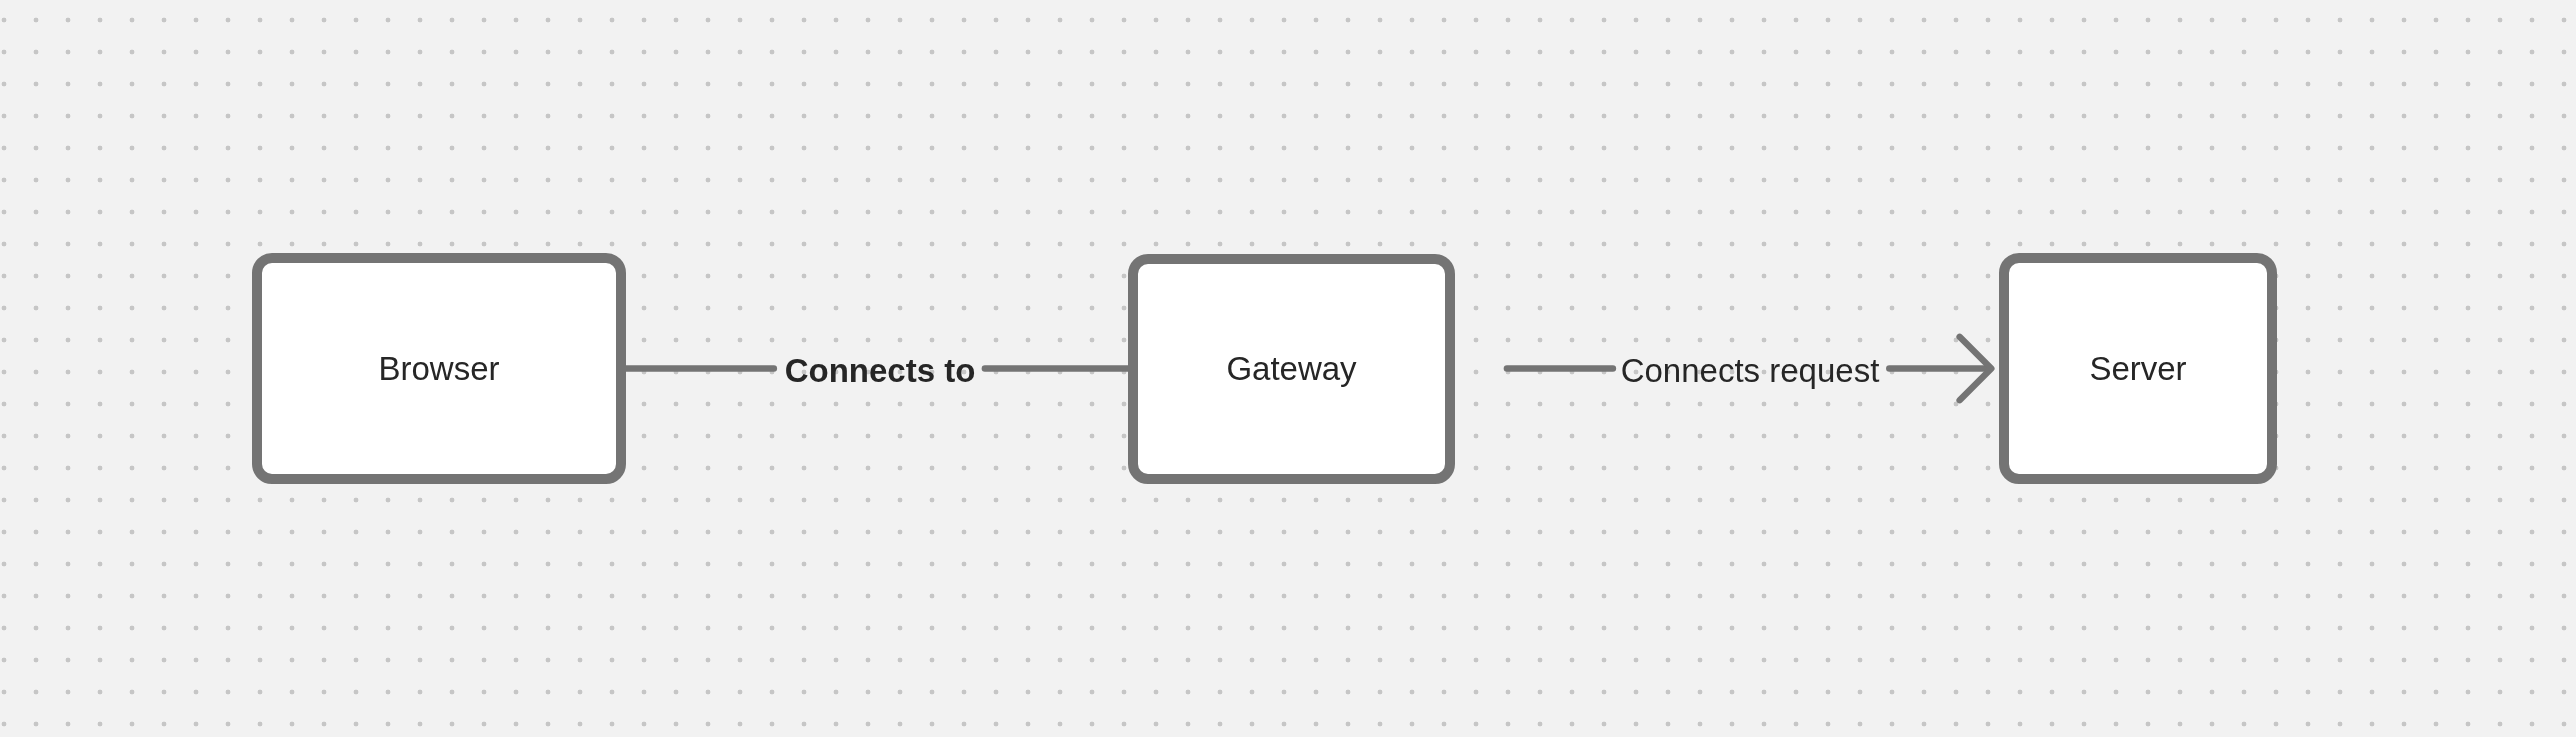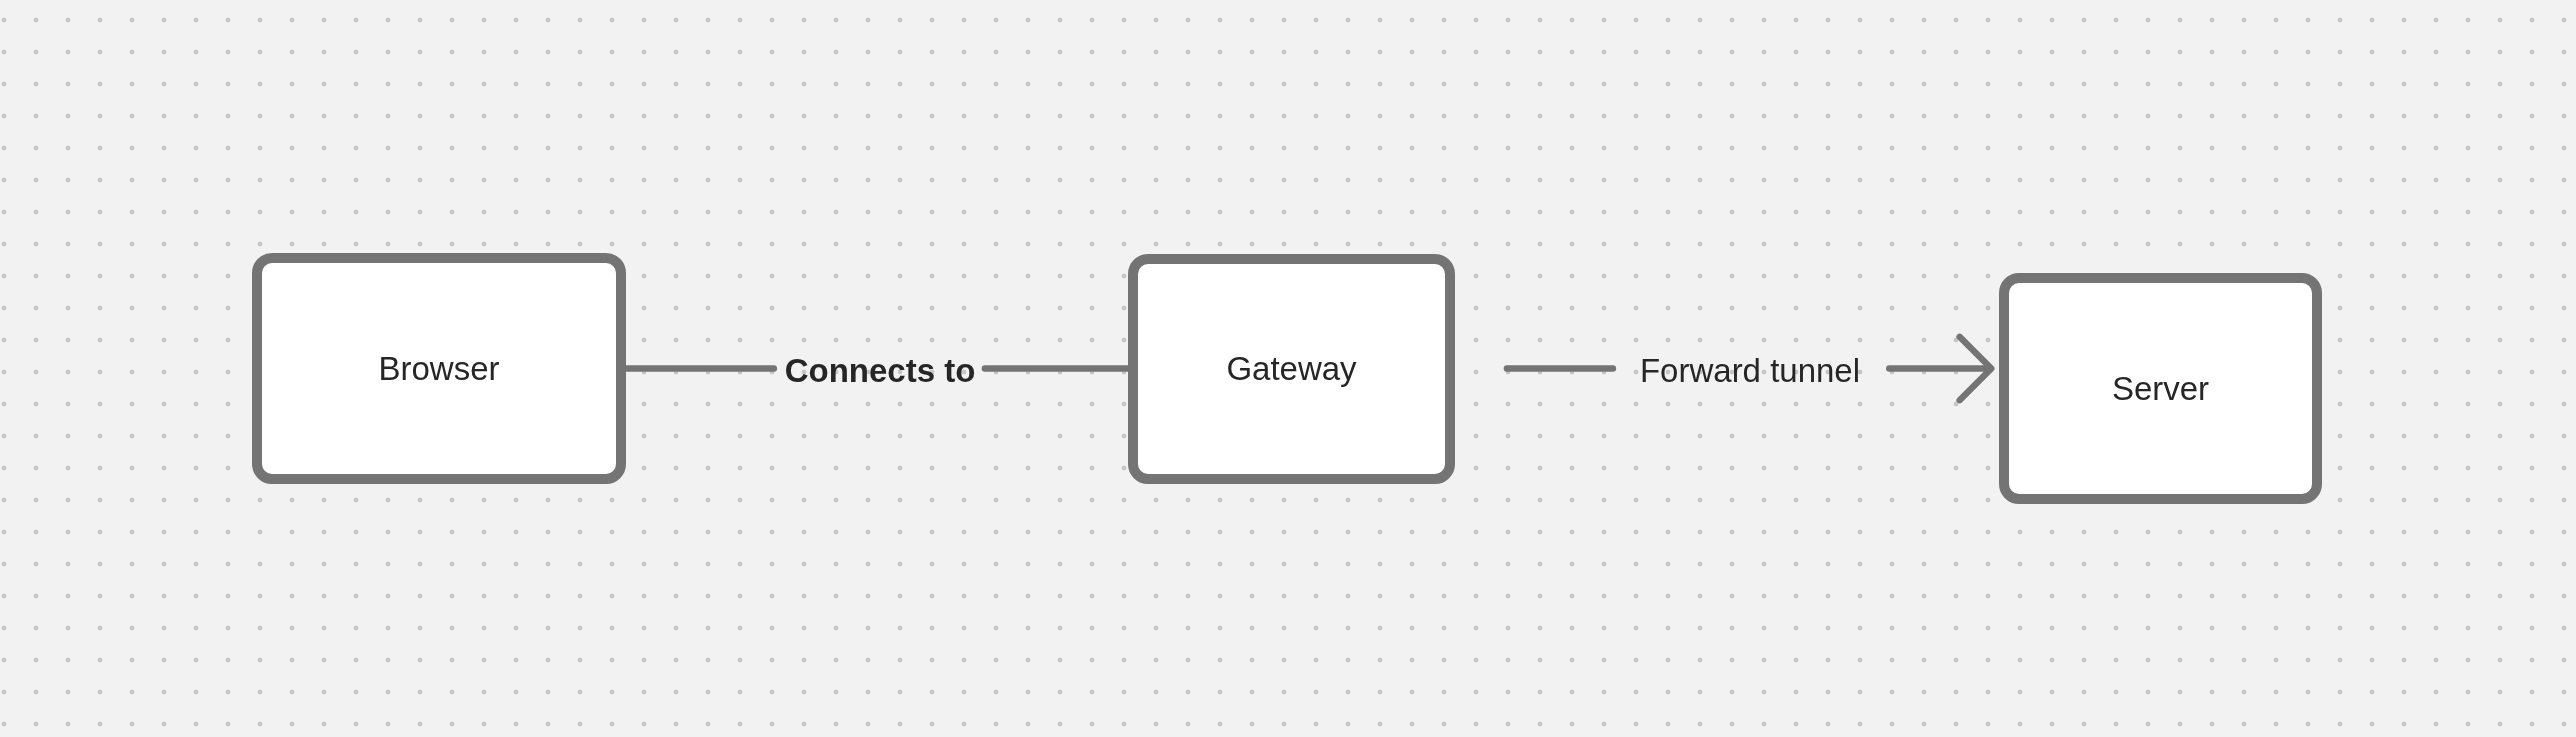--- a/index.html
+++ b/index.html
@@ -49,21 +49,21 @@
     align-items: center;
     justify-content: center;
   }
   .node-label {
     font-size: 33px;
     color: var(--text);
     white-space: nowrap;
   }
   #node-browser { left: 252px; top: 253px; width: 374px; height: 231px; }
   #node-gateway { left: 1128px; top: 254px; width: 327px; height: 230px; align-items: center; }
-  #node-server  { left: 1999px; top: 253px; width: 323px; height: 231px; margin-top: 20px; }
+  #node-server  { left: 1999px; top: 253px; width: 278px; height: 231px; }
   .edge-label {
     position: absolute;
     transform: translate(-50%, -50%);
     font-size: 33px;
     color: var(--text);
     text-align: center;
     white-space: nowrap;
   }
   #edge-label-1 { left: 880px; top: 371px; font-weight: bold; }
   #edge-label-2 { left: 1750px; top: 371px; line-height: 48px; }
@@ -95,17 +95,17 @@
     <span class="node-label">Gateway</span>
   </div>
 
   <div class="node" id="node-server">
     <span class="node-label">Server</span>
   </div>
 
   <div class="edge-label" id="edge-label-1">Connects to</div>
 
   <div class="edge-label" id="edge-label-2">
-    <span>Forward tunnel</span>
+    <span>Connects request</span>
   </div>
 
 </div>
 
 
 </body></html>

